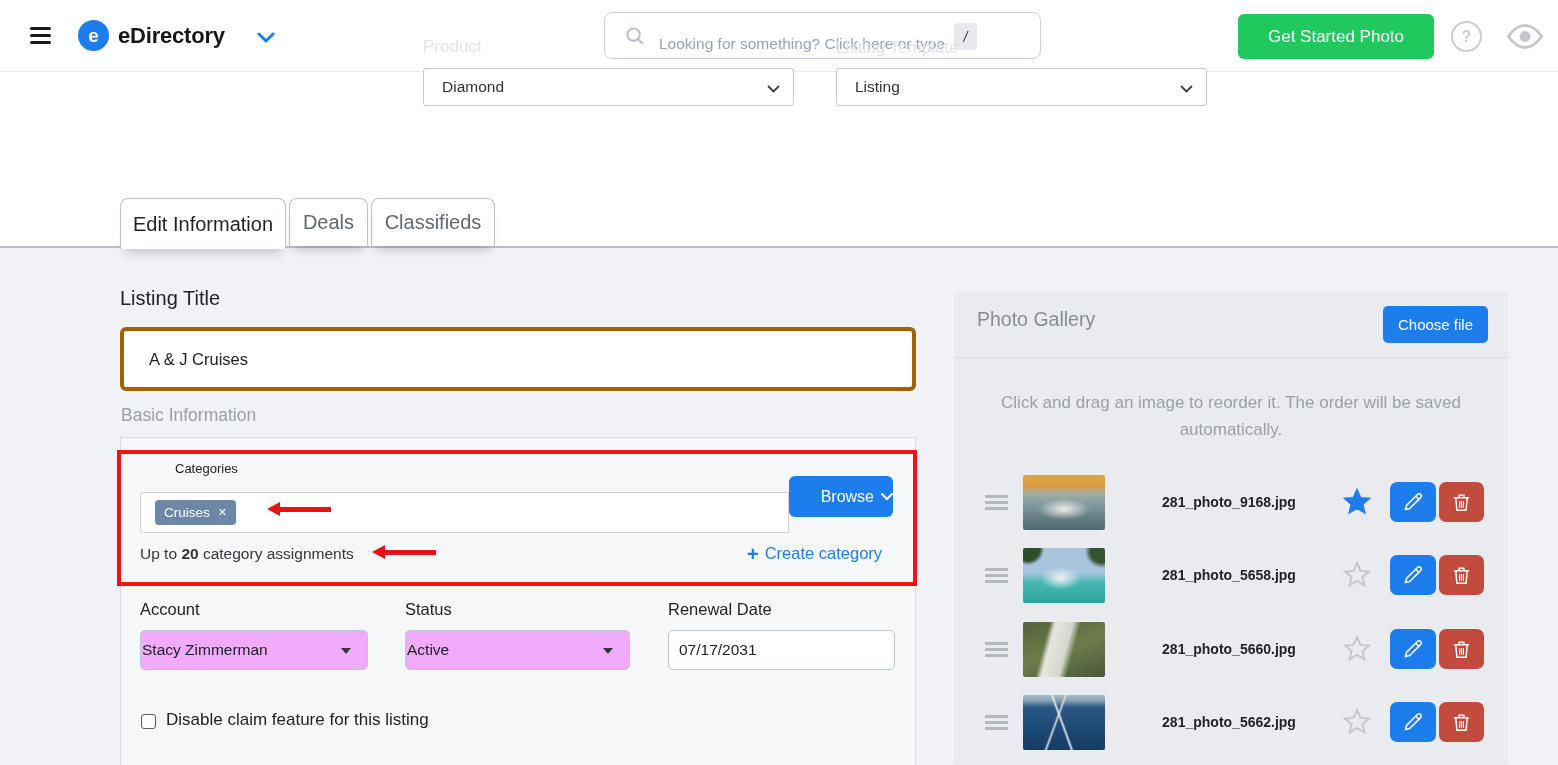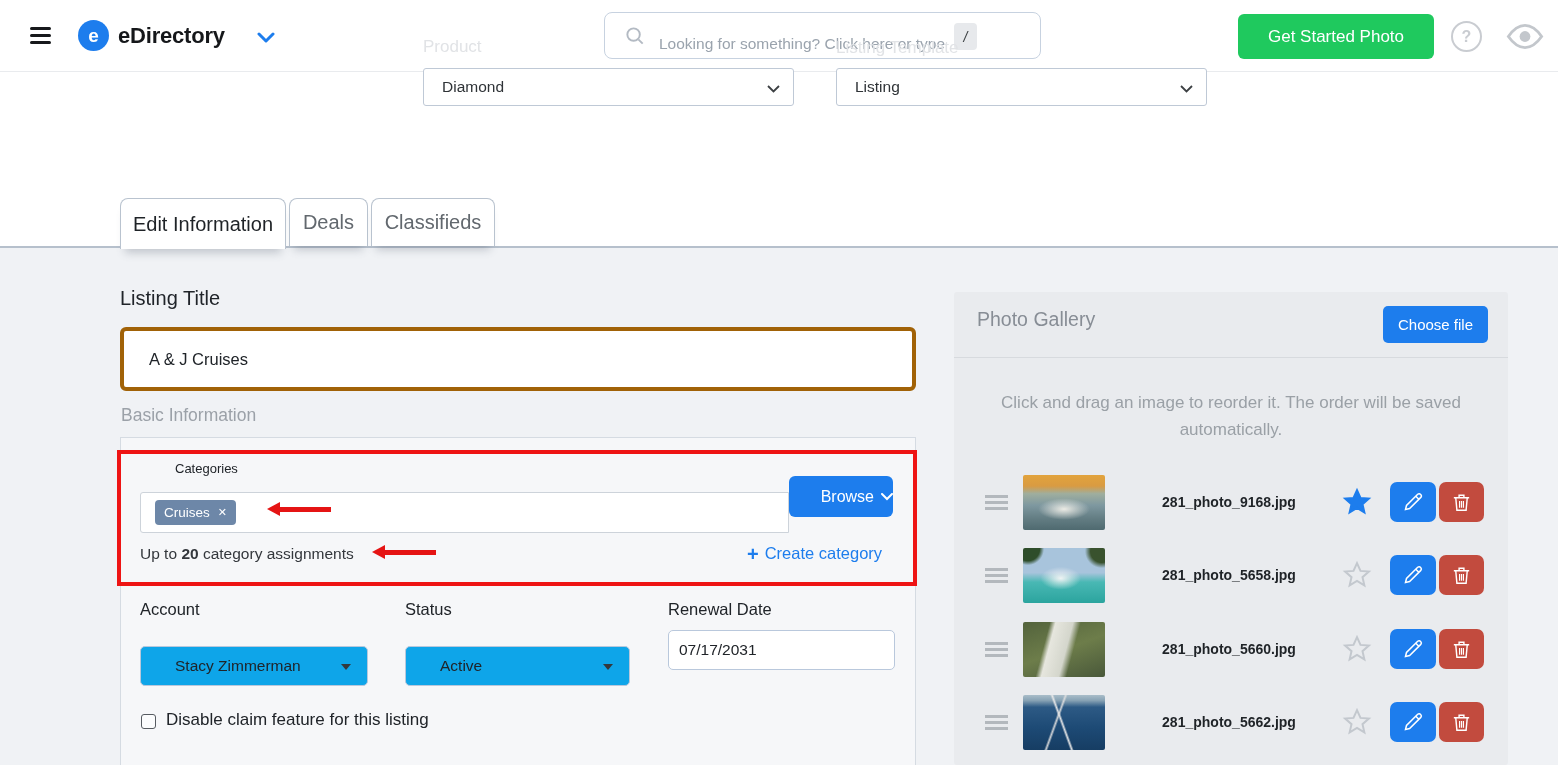--- a/index.html
+++ b/index.html
@@ -58,21 +58,21 @@
   .cat-input{position:absolute; left:140px; top:492px; width:649px; height:41px; background:#fff; border:1px solid #cdd3da; border-radius:3px 0 0 3px; display:flex; align-items:center; padding-left:14px; cursor:text;}
   .cat-tag{display:inline-flex; align-items:center; gap:8px; height:25px; background:var(--tag); border-radius:4px; padding:0 9px; color:#fff; font-size:13.5px;}
   .cat-tag .x{font-size:11px; font-weight:bold; cursor:pointer;}
   .browse-btn{position:absolute; left:789px; top:476px; width:104px; height:41px; background:var(--accent); border:none; border-radius:6px; color:#fff; font-size:16px; font-family:inherit; cursor:pointer; display:flex; align-items:center; justify-content:flex-end; gap:7px;}
   .limit-text{position:absolute; left:140px; top:545px; font-size:15.5px; color:#33373c;}
   .limit-text b{font-weight:bold;}
   .create-link{position:absolute; left:747px; top:544px; font-size:16.5px; color:var(--accent); cursor:pointer; display:flex; align-items:center; gap:6px;}
   .create-link .plus{font-size:20px; font-weight:bold; line-height:16px;}
 
   .field-label{position:absolute; top:600px; font-size:16.5px; color:#202429;}
-  .mini-select{position:absolute; top:630px; height:40px; background:#0ea5e9; border:1.5px solid #b9c8dc; border-radius:5px; display:flex; align-items:center; padding-left:34px; font-size:15.5px; color:#202429; cursor:pointer;margin-top:16px;}
+  .mini-select{position:absolute; top:630px; height:40px; background:#f0abfc; border:1.5px solid #b9c8dc; border-radius:5px; display:flex; align-items:center; padding-left:1px; font-size:15.5px; color:#202429; cursor:pointer;}
   .mini-select .caret{position:absolute; right:16px; top:17px; width:0; height:0; border-left:5.5px solid transparent; border-right:5.5px solid transparent; border-top:6.5px solid #33383d;}
   .date-input{position:absolute; left:668px; top:630px; width:227px; height:40px; background:#fff; border:1.5px solid #b9c8dc; border-radius:5px; font-size:15.5px; color:#202429; padding-left:10px; font-family:inherit;}
 
   .claim-check{position:absolute; left:141px; top:714px; width:15px; height:15px; border:1.6px solid #565b61; border-radius:3px; background:#fbfcfd; cursor:pointer;}
   .claim-label{position:absolute; left:166px; top:710px; font-size:17px; color:#202429;}
 
   
   .gallery{position:absolute; left:954px; top:292px; width:554px; height:473px; background:#e9ebee; border-radius:3px;}
   .gallery-title{position:absolute; left:23px; top:16px; font-size:19.5px; color:#878d95;}
   .choose-btn{position:absolute; right:20px; top:14px; width:105px; height:37px; background:var(--accent); border:none; border-radius:5px; color:#fff; font-size:15px; font-family:inherit; cursor:pointer;}

